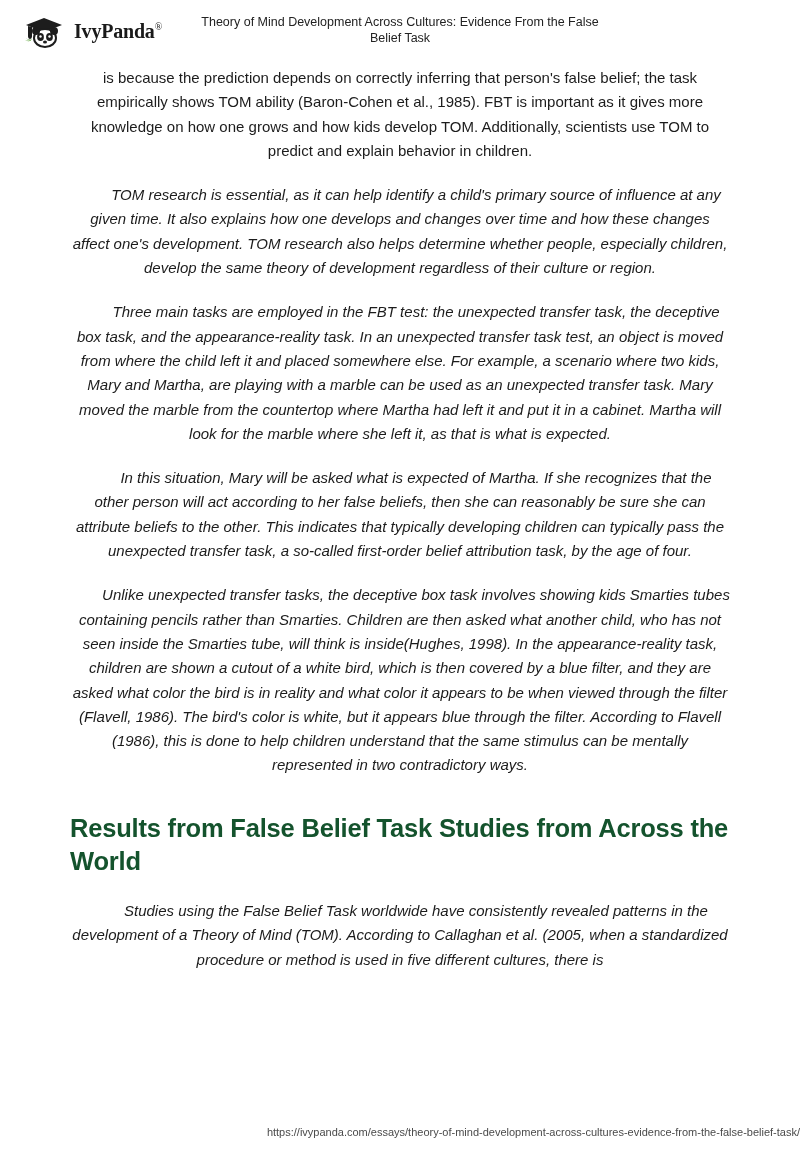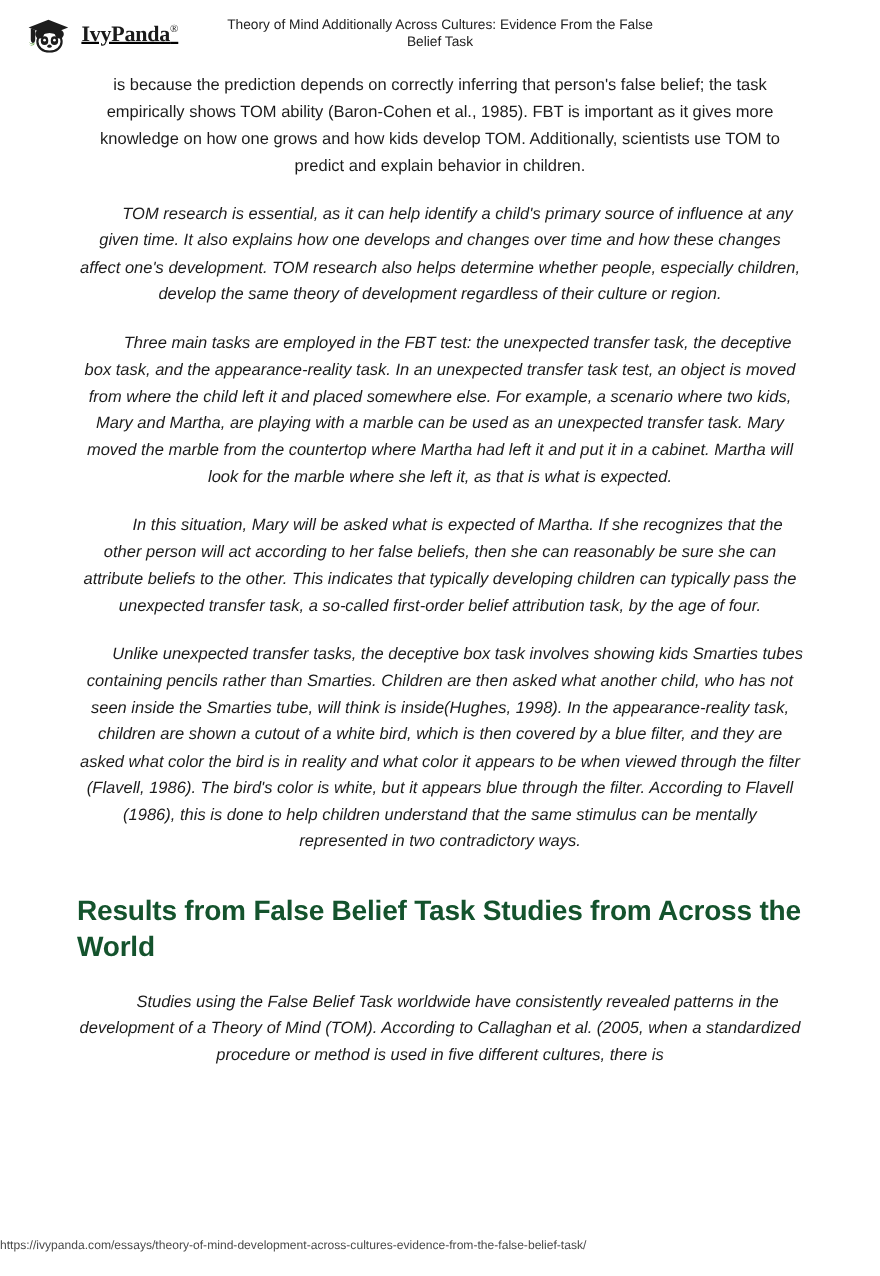--- a/index.html
+++ b/index.html
@@ -26,21 +26,20 @@
   .header {
     position: absolute;
     top: 0;
     left: 0;
     width: 800px;
     height: 62px;
     box-sizing: border-box;
     display: flex;
     align-items: center;
     padding: 0 24px;
-    text-decoration: underline;
   }
   .brand {
     display: flex;
     align-items: center;
     gap: 8px;
     flex: 0 0 auto;
   }
   .brand-logo {
     width: 42px;
     height: 34px;
@@ -98,21 +97,21 @@
     margin: 34px 0 20px 0;
     color: #14532d;
     letter-spacing: -0.2px;
   }
   
   .footer {
     position: absolute;
     left: 0;
     width: 800px;
     bottom: 22px;
-    text-align: left;
+    text-align: right;
     font-size: 11px;
     color: #4a4a4a;
   }
   .footer a {
     color: #4a4a4a;
     text-decoration: none;
   }
 </style>
 </head>
 <body>
@@ -132,21 +131,21 @@
           <circle cx="30" cy="17" r="4" fill="#1d1d1d"></circle>
           <ellipse cx="16.5" cy="23" rx="3.4" ry="4" fill="#1d1d1d"></ellipse>
           <ellipse cx="25.5" cy="23" rx="3.4" ry="4" fill="#1d1d1d"></ellipse>
           <circle cx="16.5" cy="22.5" r="1.2" fill="#ffffff"></circle>
           <circle cx="25.5" cy="22.5" r="1.2" fill="#ffffff"></circle>
           <ellipse cx="21" cy="28" rx="2" ry="1.5" fill="#1d1d1d"></ellipse>
         </svg>
       </span>
       <span class="brand-name"><span>IvyPanda</span><span class="reg">®</span></span>
     </div>
-    <div class="doc-title">Theory of Mind Additionally Across Cultures: Evidence From the False Belief Task</div>
+    <div class="doc-title">Theory of Mind Development Across Cultures: Evidence From the False Belief Task</div>
   </div>
 
   <div class="content">
     <p class="para">is because the prediction depends on correctly inferring that person's false belief; the task empirically shows TOM ability (Baron-Cohen et al., 1985). FBT is important as it gives more knowledge on how one grows and how kids develop TOM. Additionally, scientists use TOM to predict and explain behavior in children.</p>
     <p class="para indent">TOM research is essential, as it can help identify a child's primary source of influence at any given time. It also explains how one develops and changes over time and how these changes affect one's development. TOM research also helps determine whether people, especially children, develop the same theory of development regardless of their culture or region.</p>
     <p class="para indent">Three main tasks are employed in the FBT test: the unexpected transfer task, the deceptive box task, and the appearance-reality task. In an unexpected transfer task test, an object is moved from where the child left it and placed somewhere else. For example, a scenario where two kids, Mary and Martha, are playing with a marble can be used as an unexpected transfer task. Mary moved the marble from the countertop where Martha had left it and put it in a cabinet. Martha will look for the marble where she left it, as that is what is expected.</p>
     <p class="para indent">In this situation, Mary will be asked what is expected of Martha. If she recognizes that the other person will act according to her false beliefs, then she can reasonably be sure she can attribute beliefs to the other. This indicates that typically developing children can typically pass the unexpected transfer task, a so-called first-order belief attribution task, by the age of four.</p>
     <p class="para indent">Unlike unexpected transfer tasks, the deceptive box task involves showing kids Smarties tubes containing pencils rather than Smarties. Children are then asked what another child, who has not seen inside the Smarties tube, will think is inside(Hughes, 1998). In the appearance-reality task, children are shown a cutout of a white bird, which is then covered by a blue filter, and they are asked what color the bird is in reality and what color it appears to be when viewed through the filter (Flavell, 1986). The bird's color is white, but it appears blue through the filter. According to Flavell (1986), this is done to help children understand that the same stimulus can be mentally represented in two contradictory ways.</p>
     <h2 class="section-heading">Results from False Belief Task Studies from Across the World</h2>
     <p class="para indent">Studies using the False Belief Task worldwide have consistently revealed patterns in the development of a Theory of Mind (TOM). According to Callaghan et al. (2005, when a standardized procedure or method is used in five different cultures, there is</p>

